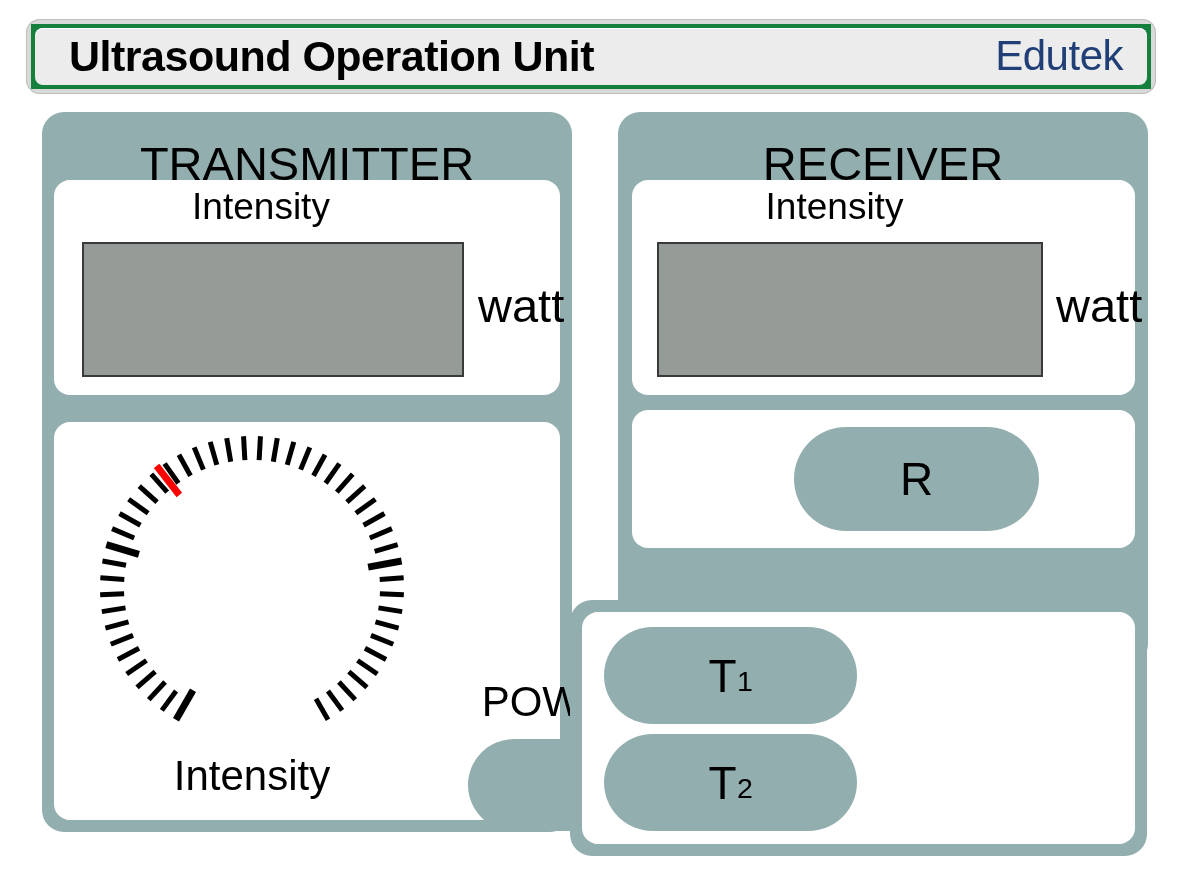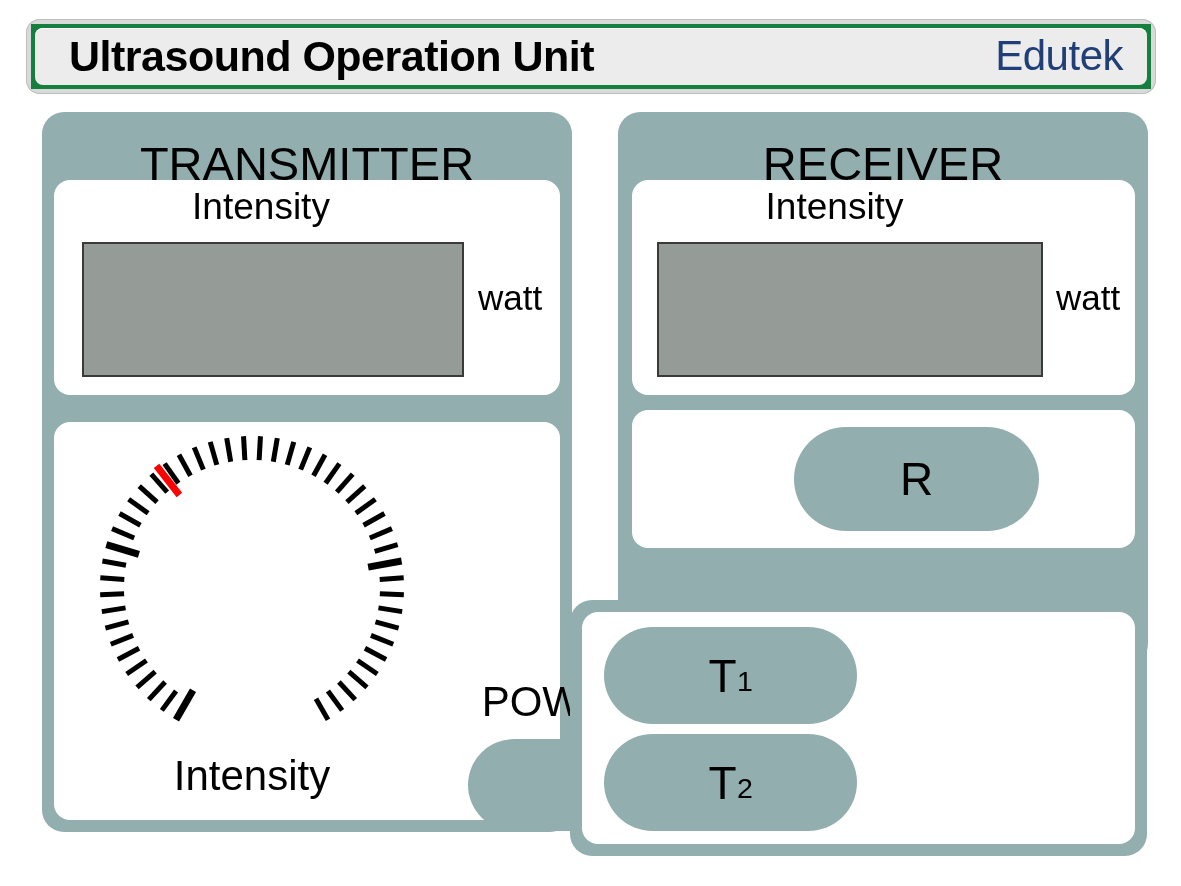--- a/index.html
+++ b/index.html
@@ -172,21 +172,21 @@
     height: 131px;
   }
   .meter-screen-rx {
     left: 25px;
     top: 62px;
     width: 382px;
     height: 131px;
   }
   .meter-unit {
     position: absolute;
-    font-size: 35px;
+    font-size: 47px;
     color: #000000;
     white-space: nowrap;
   }
   .meter-unit-tx { left: 424px; top: 98px; }
   .meter-unit-rx { left: 424px; top: 98px; }
 
   
   .pill {
     position: absolute;
     background: #92aeae;

